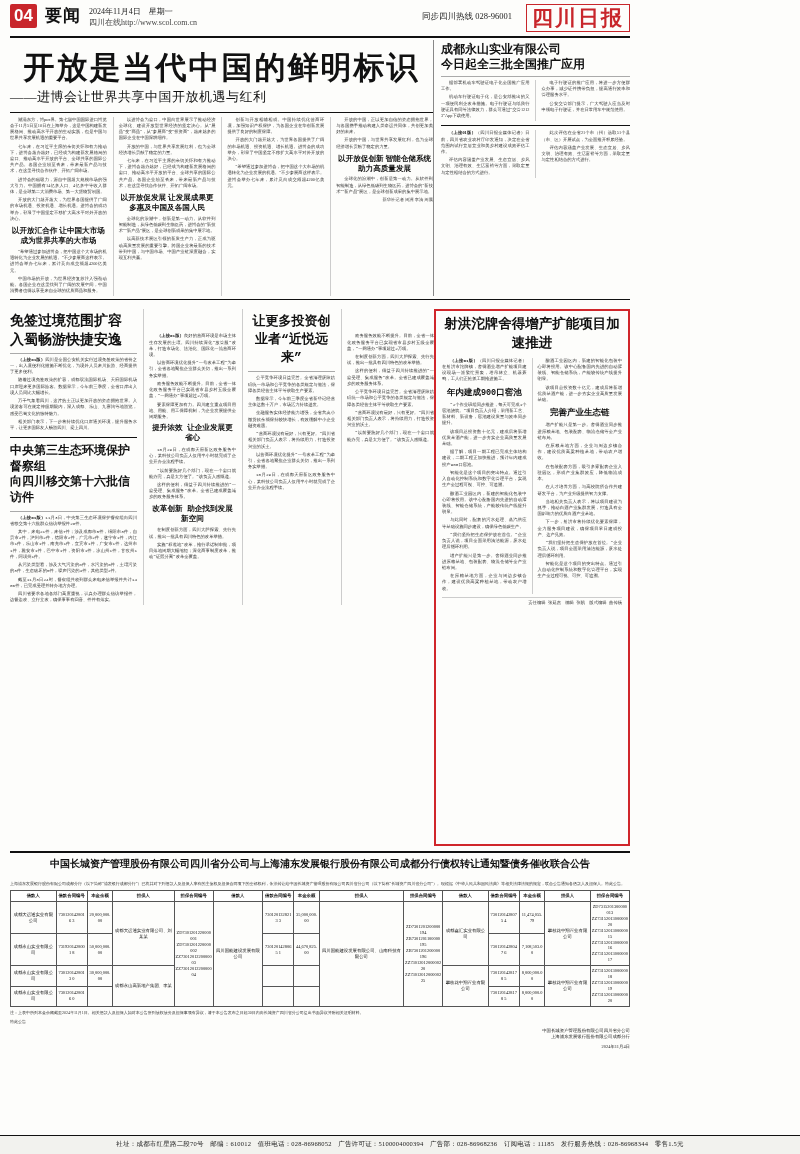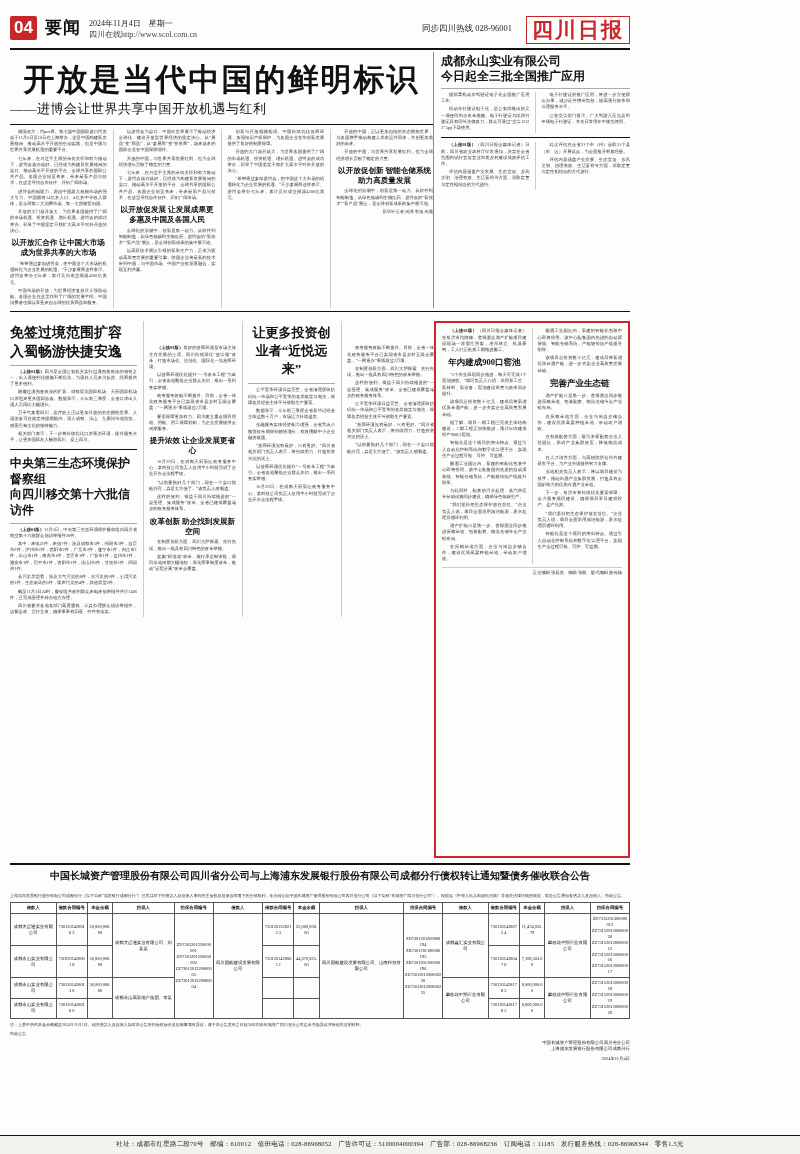--- a/index.html
+++ b/index.html
@@ -5,21 +5,21 @@
   * { box-sizing: border-box; }
   html, body { margin:0; padding:0; }
   body {
     width: 800px; height: 1154px;
     background: #fdfdfb;
     font-family: "Liberation Serif", "DejaVu Serif", serif;
     color: #111;
     position: relative;
     overflow: hidden;
   }
-  .page { width:640px; height:1154px; position:relative; padding: 16px 10px 0 10px; }
+  .page { width:640px; height:1154px; position:relative; padding: 4px 10px 0 10px; }
 
   
   .masthead {
     display:flex; align-items:flex-start; gap:8px;
     border-bottom: 2px solid #111;
     padding-bottom:3px; margin-bottom:2px;
     height:34px;
   }
   .folio-box {
     background:#c8262b; color:#fff; font-weight:bold;
@@ -65,21 +65,21 @@
   .sub-h {
     font-size:7.6px; font-weight:bold; text-align:center; margin:4px 0 3px 0; line-height:1.3;
   }
   .sign { font-size:4.3px; text-align:right; color:#444; margin-top:2px; }
 
   
   .r-head { font-size:12px; font-weight:bold; line-height:1.25; margin:2px 0 4px 0; }
   .r-head2 { font-size:12.5px; font-weight:bold; line-height:1.3; margin:4px 0 5px 0; }
 
   
-  .mid-area { display:flex; margin-top:9px; }
+  .mid-area { display:flex; margin-top:9px;font-family:Liberation Mono, monospace; }
   .mid-left { width:528px; }
   .mid-right { width:244px; }
 
   .m-head { font-size:14px; font-weight:bold; line-height:1.3; margin:3px 0 4px 0; }
   .m-head-c { font-size:13px; font-weight:bold; text-align:center; margin:3px 0 5px 0; }
 
   
   .redbox {
     border:2px solid #d0262b; padding:5px 6px; height:537px; overflow:hidden;
   }
@@ -290,20 +290,21 @@
             <p>“营商环境没有最好，只有更好。”四川省相关部门负责人表示，将持续用力，打造投资兴业的沃土。</p>
             <p>“以前要跑好几个部门，现在一个窗口就能办完，真是太方便了。”该负责人感慨道。</p>
           </div>
         </div>
 
       </div>
     </div>
 
     <div class="mid-right">
       <div class="redbox">
+        <div class="redbox-title">射洪沱牌舍得增产扩能项目加速推进</div>
         <div class="redbox-cols">
           <div class="col">
             <div class="body-text">
               <p><span class="lead-tag">（上接01版）</span><span>（四川日报全媒体记者）在射洪市沱牌镇，舍得酒业增产扩能项目建设现场一派繁忙景象，塔吊林立、机器轰鸣，工人们正抢抓工期推进施工。</span></p>
             </div>
             <div class="redbox-sub">年内建成900口窖池</div>
             <div class="body-text">
               <p>“2个作业班组同步推进，每天可完成1个窖池浇筑。”项目负责人介绍，采用新工艺、新材料、新设备，窖池建设质量与效率同步提升。</p>
               <p>该项目总投资数十亿元，建成后将新增优质基酒产能，进一步夯实企业高质量发展基础。</p>
               <p>据了解，项目一期工程已完成主体结构建设，二期工程正加快推进，预计年内建成投产900口窖池。</p>

